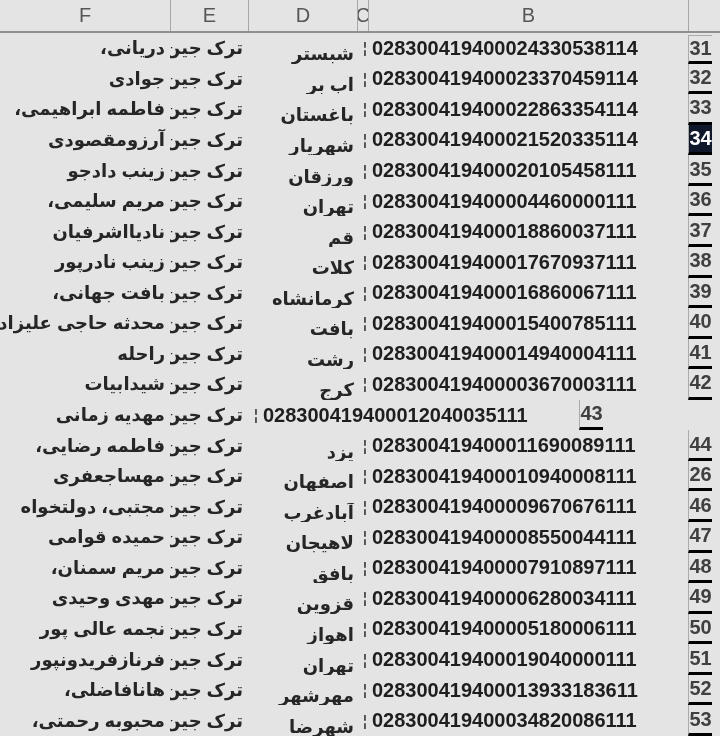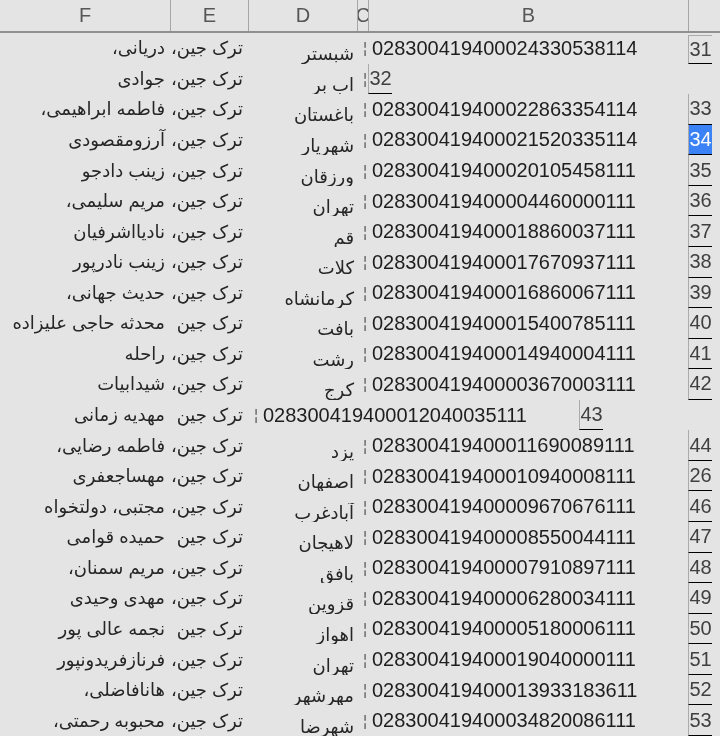--- a/index.html
+++ b/index.html
@@ -19,40 +19,40 @@
   .hdr { display:flex; height:33px; flex:none; border-bottom:2px solid #8f8f8f; background:#e4e4e4; }
   .hcell {
     height:31px; display:flex; align-items:center; justify-content:center;
     color:#565656; font-size:20px; overflow:hidden; white-space:nowrap;
     border-left:1px solid #a6a6a6;
   }
   .hcell:first-child { border-left:none; }
 
   
   .rows { flex:1; display:flex; flex-direction:column; }
-  .row { display:flex; height:30.565px; flex:none; }
+  .row { display:flex; height:30.565px; flex:none;font-weight:bold; }
   .cell {
     display:flex; align-items:center; overflow:hidden; white-space:nowrap;
     font-size:18px; color:#262626;
   }
   .col-f, .col-e, .col-d { direction:rtl; justify-content:flex-start; padding-right:5px; }
   .col-d { padding-right:3px;margin-top:12px; }
   .col-c { direction:rtl; justify-content:flex-start; padding-right:1px;
            font-size:14px; color:#4a4a4a; }
   .col-b { direction:ltr; justify-content:flex-start; padding-left:4px;
            font-size:20px; color:#1e1e1e; }
   .rownum {
     width:24px; display:flex; align-items:center; justify-content:center;
     font-size:20px; color:#404040;
-    border-left:1px solid #ababab; border-bottom:1px solid #000000;
+    border-left:1px solid #ababab; border-bottom:3px solid #000000;
     background:#e4e4e4;
     text-align:center;
   }
   .row:first-child .rownum { border-top:1px solid #ababab; margin-top:2px; height:28.565px; }
-  .rownum.selected { background:#3b82f6; color:#ffffff; }
+  .rownum.selected { background:#0f172a; color:#ffffff; }
 </style>
 </head>
 <body>
 
 <div class="sheet">
   <div class="hdr">
     <div class="hcell w-f">F</div>
     <div class="hcell w-e">E</div>
     <div class="hcell w-d">D</div>
     <div class="hcell w-c">C</div>
@@ -67,20 +67,21 @@
     <div class="cell col-c w-c">¦</div>
     <div class="cell col-b w-b">028300419400024330538114</div>
     <div class="rownum w-n">31</div>
   </div>
 
   <div class="row">
     <div class="cell col-f w-f">جوادی</div>
     <div class="cell col-e w-e">ترک جین،</div>
     <div class="cell col-d w-d">آب بر</div>
     <div class="cell col-c w-c">¦</div>
+    <div class="cell col-b w-b">028300419400023370459114</div>
     <div class="rownum w-n">32</div>
   </div>
 
   <div class="row">
     <div class="cell col-f w-f">فاطمه ابراهیمی،</div>
     <div class="cell col-e w-e">ترک جین،</div>
     <div class="cell col-d w-d">باغستان</div>
     <div class="cell col-c w-c">¦</div>
     <div class="cell col-b w-b">028300419400022863354114</div>
     <div class="rownum w-n">33</div>
@@ -125,21 +126,21 @@
   <div class="row">
     <div class="cell col-f w-f">زینب نادرپور</div>
     <div class="cell col-e w-e">ترک جین،</div>
     <div class="cell col-d w-d">کلات</div>
     <div class="cell col-c w-c">¦</div>
     <div class="cell col-b w-b">028300419400017670937111</div>
     <div class="rownum w-n">38</div>
   </div>
 
   <div class="row">
-    <div class="cell col-f w-f">حدیث جهانی،</div>
+    <div class="cell col-f w-f">بافت جهانی،</div>
     <div class="cell col-e w-e">ترک جین،</div>
     <div class="cell col-d w-d">کرمانشاه</div>
     <div class="cell col-c w-c">¦</div>
     <div class="cell col-b w-b">028300419400016860067111</div>
     <div class="rownum w-n">39</div>
   </div>
 
   <div class="row">
     <div class="cell col-f w-f">محدثه حاجی علیزاده</div>
     <div class="cell col-e w-e">ترک جین</div>

